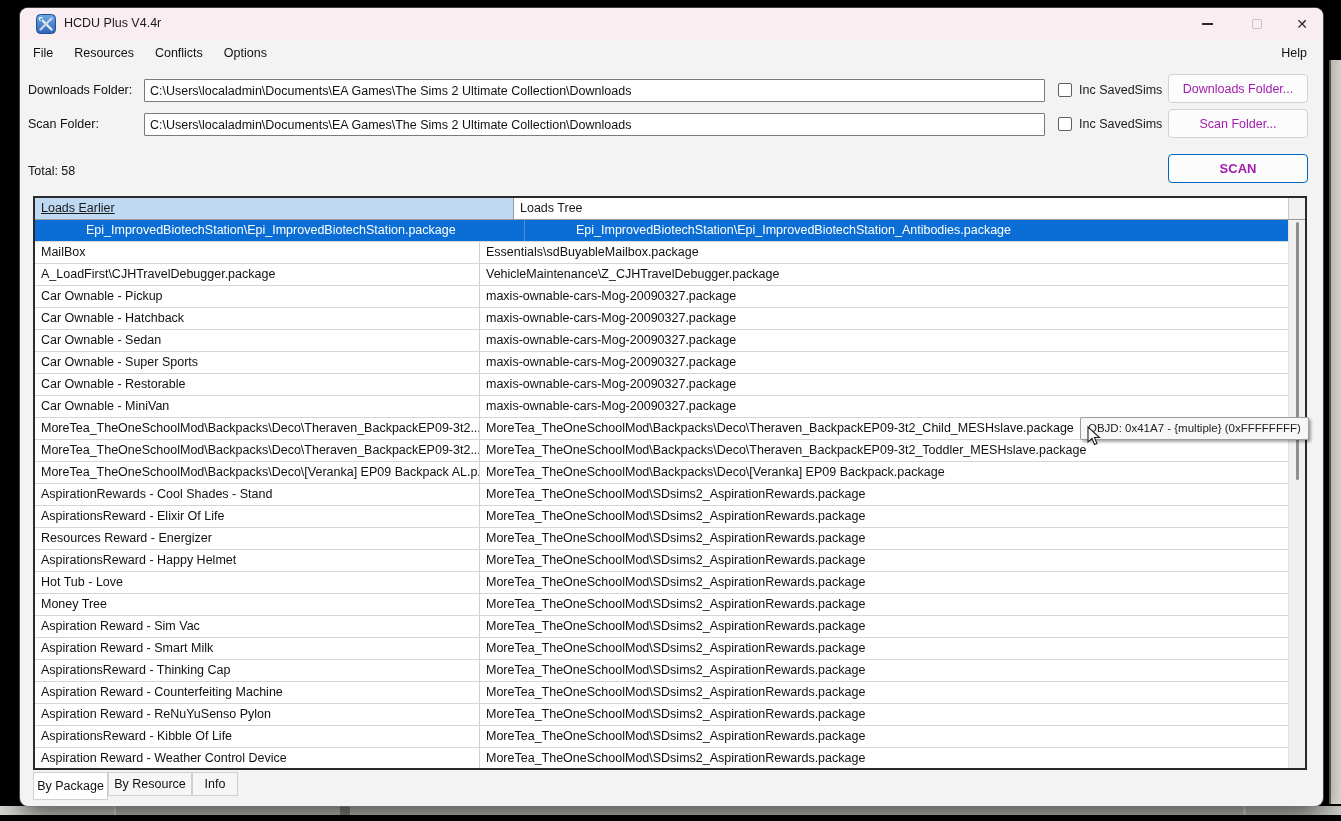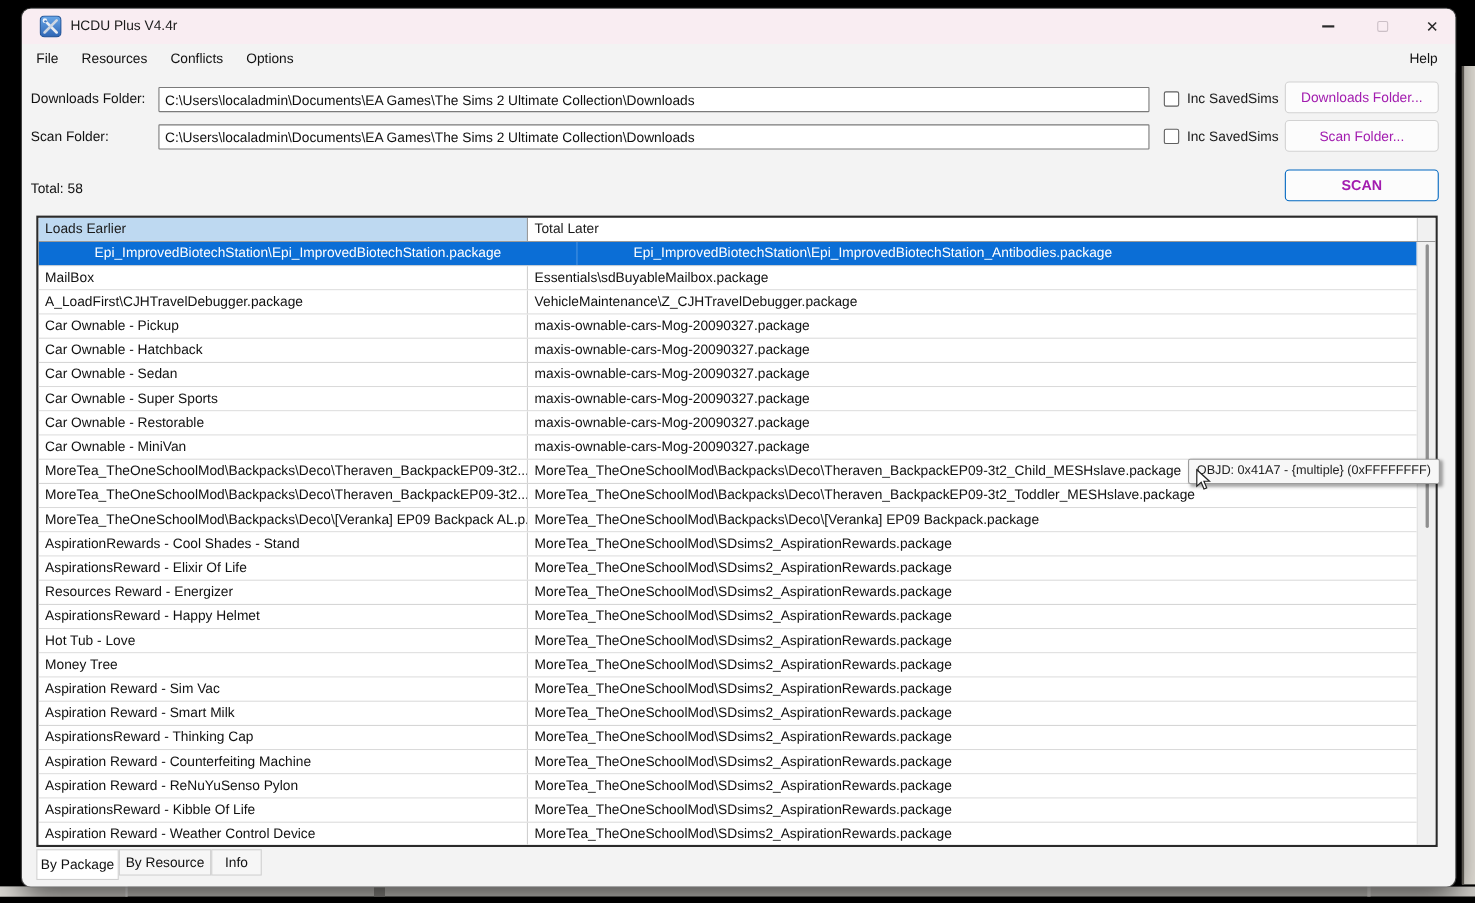--- a/index.html
+++ b/index.html
@@ -71,21 +71,21 @@
 
   .total-lbl { position:absolute; left:8px; top:156px; font-size:12.5px; }
 
   
   .table {
     position:absolute; left:13px; top:188px; width:1274px; height:574px;
     border:2px solid #2a2a2a; background:#fff; overflow:hidden;
   }
   .thead { display:flex; height:22px; border-bottom:1px solid #9a9a9a; }
   .th { font-size:12.5px; line-height:21px; padding-left:6px; white-space:nowrap; overflow:hidden; }
-  .th1 { width:445px; background:#bed9f1; border-right:1px solid #9a9a9a; }
+  .th1 { width:479px; background:#bed9f1; border-right:1px solid #9a9a9a;text-decoration:underline; }
   .th2 { flex:1; background:#fff; border-right:1px solid #c9c9c9; }
   .th3 { width:16px; background:#f1f1f1; }
   .tbody { position:absolute; left:0; top:22px; right:17px; bottom:0; overflow:hidden; }
   .trow { display:flex; height:22px; background:#fff; border-bottom:1px solid #d6d6d6; }
   .tcell { font-size:12.5px; line-height:21px; padding-left:6px; white-space:nowrap; overflow:hidden; color:#111; }
   .c1 { width:445px; border-right:1px solid #d0d0d0; }
   .c2 { flex:1; }
   .trow.selected { background:#0b6ed6; }
   .trow.selected .tcell { color:#fff;margin-left:45px; }
   .trow.selected .c1 { border-right-color:rgba(255,255,255,.25); }
@@ -167,21 +167,21 @@
   <span class="chk chk-scan"></span>
   <span class="chk-lbl chk-lbl-scan">Inc SavedSims</span>
   <div class="btn btn-scanfolder">Scan Folder...</div>
 
   <span class="lbl total-lbl">Total: 58</span>
   <div class="btn btn-scan">SCAN</div>
 
   <div class="table">
     <div class="thead">
       <div class="th th1">Loads Earlier</div>
-      <div class="th th2">Total Later</div>
+      <div class="th th2">Loads Tree</div>
       <div class="th th3"></div>
     </div>
     <div class="tbody">
         <div class="trow selected">
           <div class="tcell c1">Epi_ImprovedBiotechStation\Epi_ImprovedBiotechStation.package</div>
           <div class="tcell c2">Epi_ImprovedBiotechStation\Epi_ImprovedBiotechStation_Antibodies.package</div>
         </div>
         <div class="trow">
           <div class="tcell c1">MailBox</div>
           <div class="tcell c2">Essentials\sdBuyableMailbox.package</div>

